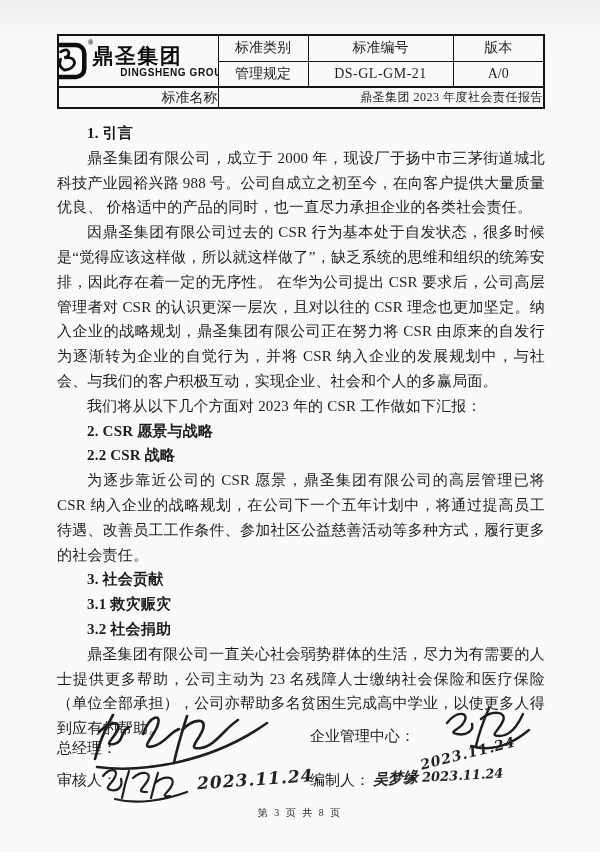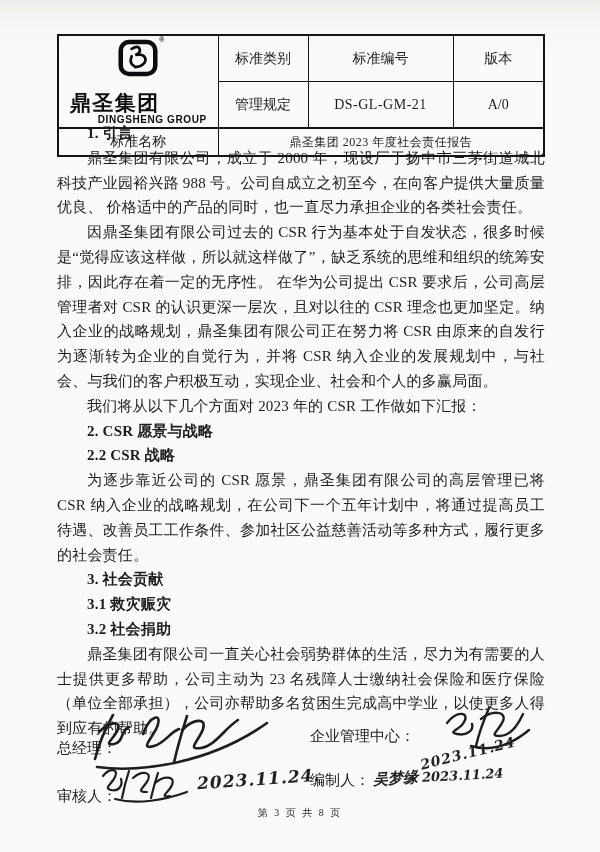--- a/index.html
+++ b/index.html
@@ -14,22 +14,22 @@
   table.hdr {
     position:absolute; left:57px; top:34px; width:486px;
     border-collapse:collapse; table-layout:fixed;
     border:2.5px solid #141414;
   }
   .hdr td {
     border:1.5px solid #141414; text-align:center; vertical-align:middle;
     font-size:14px; padding:0; overflow:hidden;
   }
   .hdr tr.r1 td, .hdr tr.r2 td { height:26px; }
-  .hdr tr.name-row td { height:28px; border-top:2.5px solid #141414; }
-  .logo-cell-inner { display:flex; align-items:center; justify-content:center; gap:14px; padding:2px 2px;flex-direction:column; }
+  .hdr tr.name-row td { height:21px; border-top:2.5px solid #141414;text-align:right; }
+  .logo-cell-inner { display:flex; align-items:center; justify-content:center; gap:5px; padding:2px 2px; }
   .logo-mark { position:relative; display:inline-block; width:40px; height:40px; }
   .logo-mark svg { display:block; }
   .reg-mark { position:absolute; top:-2px; right:-6px; font-size:7px; font-weight:700; color:#111;
     font-family:"Liberation Sans",sans-serif; }
   .logo-text { display:flex; flex-direction:column; align-items:flex-start; line-height:1; }
   .logo-cn { font-family:"Liberation Sans","DejaVu Sans",sans-serif; font-weight:900;
     font-size:21px; letter-spacing:1.5px; color:#0d0d0d; white-space:nowrap; }
   .logo-en { font-family:"Liberation Sans","DejaVu Sans",sans-serif; font-weight:700;
     font-size:10px; letter-spacing:0.6px; color:#0d0d0d; margin-top:2px; white-space:nowrap;padding-left:28px; }
   .hdr .std-no { font-family:"Liberation Serif",serif; letter-spacing:0.5px; }
@@ -39,21 +39,21 @@
     position:absolute; left:57px; top:121px; width:488px;
     font-size:15px; line-height:24.8px; text-align:justify;
     letter-spacing:0.2px;
   }
   .doc-body p { margin:0; text-indent:2em; }
   .doc-body p.h { font-weight:700; }
   
   .sig-area { position:absolute; left:57px; top:703px; width:492px; height:104px; font-size:15px; }
   .sig-label { position:absolute; white-space:nowrap; font-weight:400; }
   .lbl-gm       { left:0;   top:36px; }
-  .lbl-reviewer { left:0;   top:84px; }
+  .lbl-reviewer { left:0;   top:68px; }
   .lbl-center   { left:253px; top:24px; }
   .lbl-compiler { left:253px; top:68px; }
   .sig-svg { position:absolute; overflow:visible; }
   .svg-gm       { left:32px;  top:2px;  }
   .svg-reviewer { left:38px;  top:58px; }
   .svg-center   { left:372px; top:-2px; }
   .hand {
     position:absolute; font-family:"DejaVu Serif","Liberation Serif",serif;
     font-style:italic; font-weight:600; color:#222; white-space:nowrap;
   }

